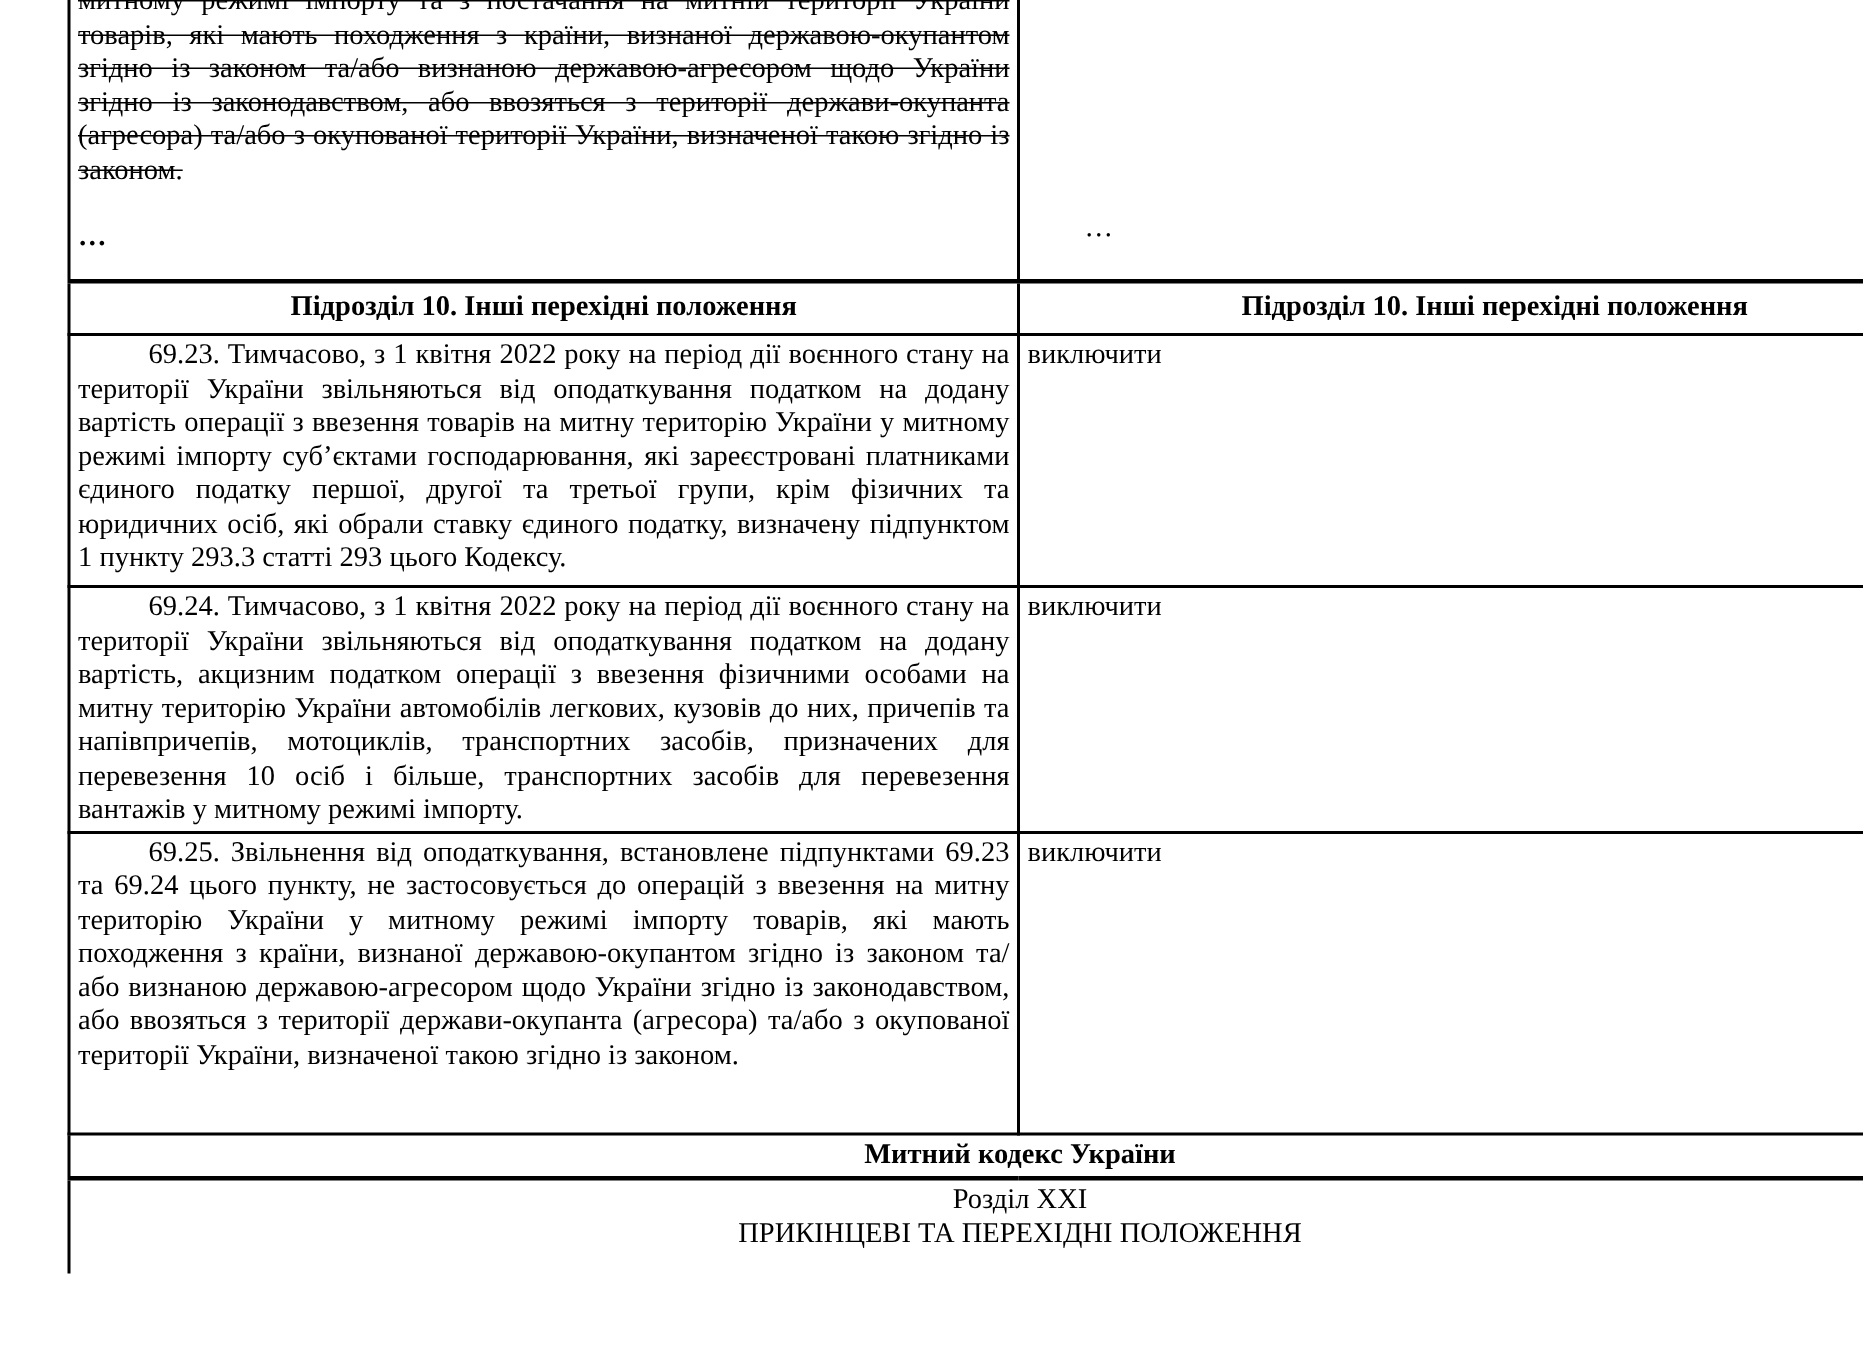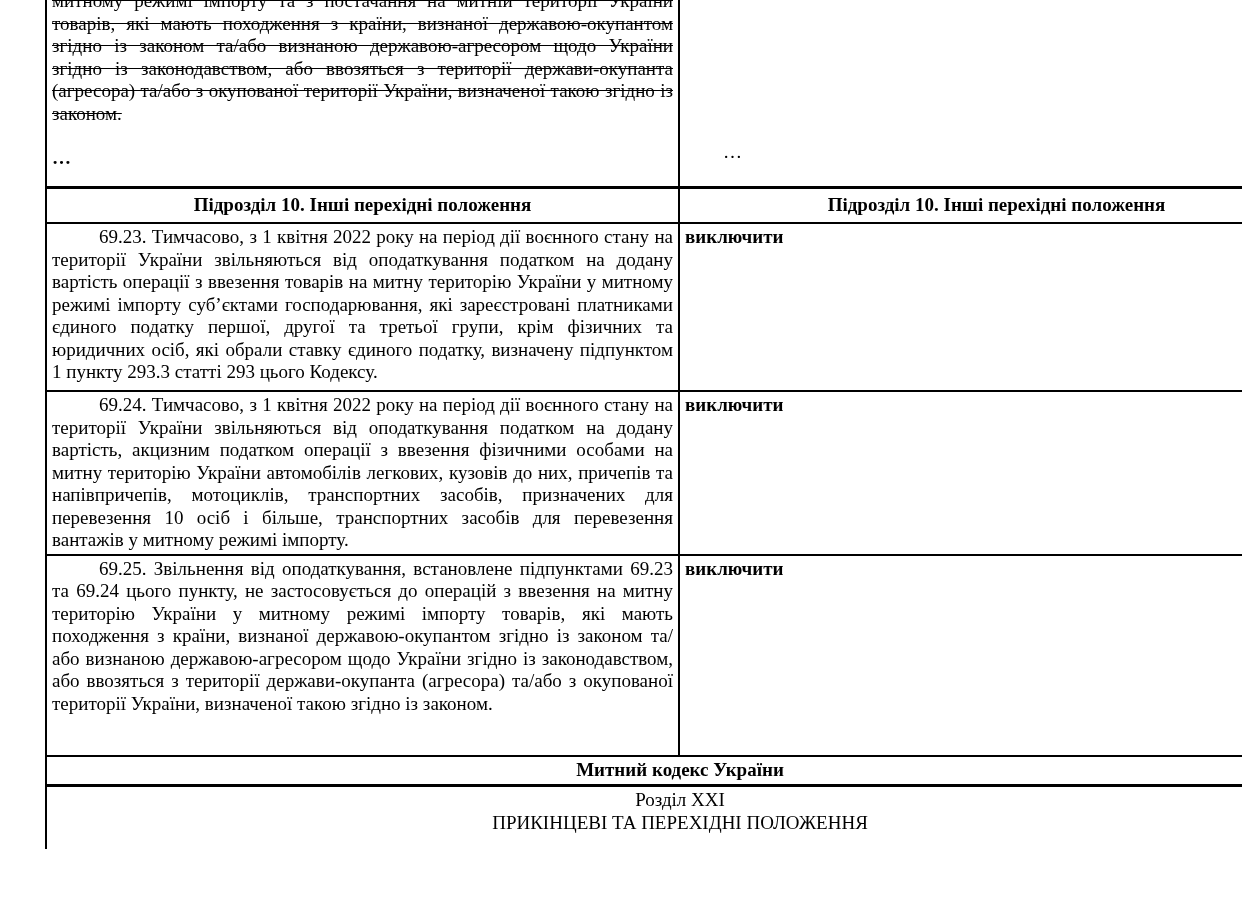--- a/index.html
+++ b/index.html
@@ -49,21 +49,21 @@
   }
   p.dots-left {
     font-weight: bold;
     margin-top: 22px;
   }
   td.cell-dots-right { vertical-align: bottom; }
   p.dots-right {
     margin-bottom: 20px;
     padding-left: 38px;
   }
-  .action-label { font-weight: bold; }
+  .action-label { font-weight: normal; }
   .section-line { display: block; }
 </style>
 </head>
 <body>
 
 <div class="page">
   <table class="cmp">
     <colgroup>
       <col style="width:633px">
       <col style="width:635px">

